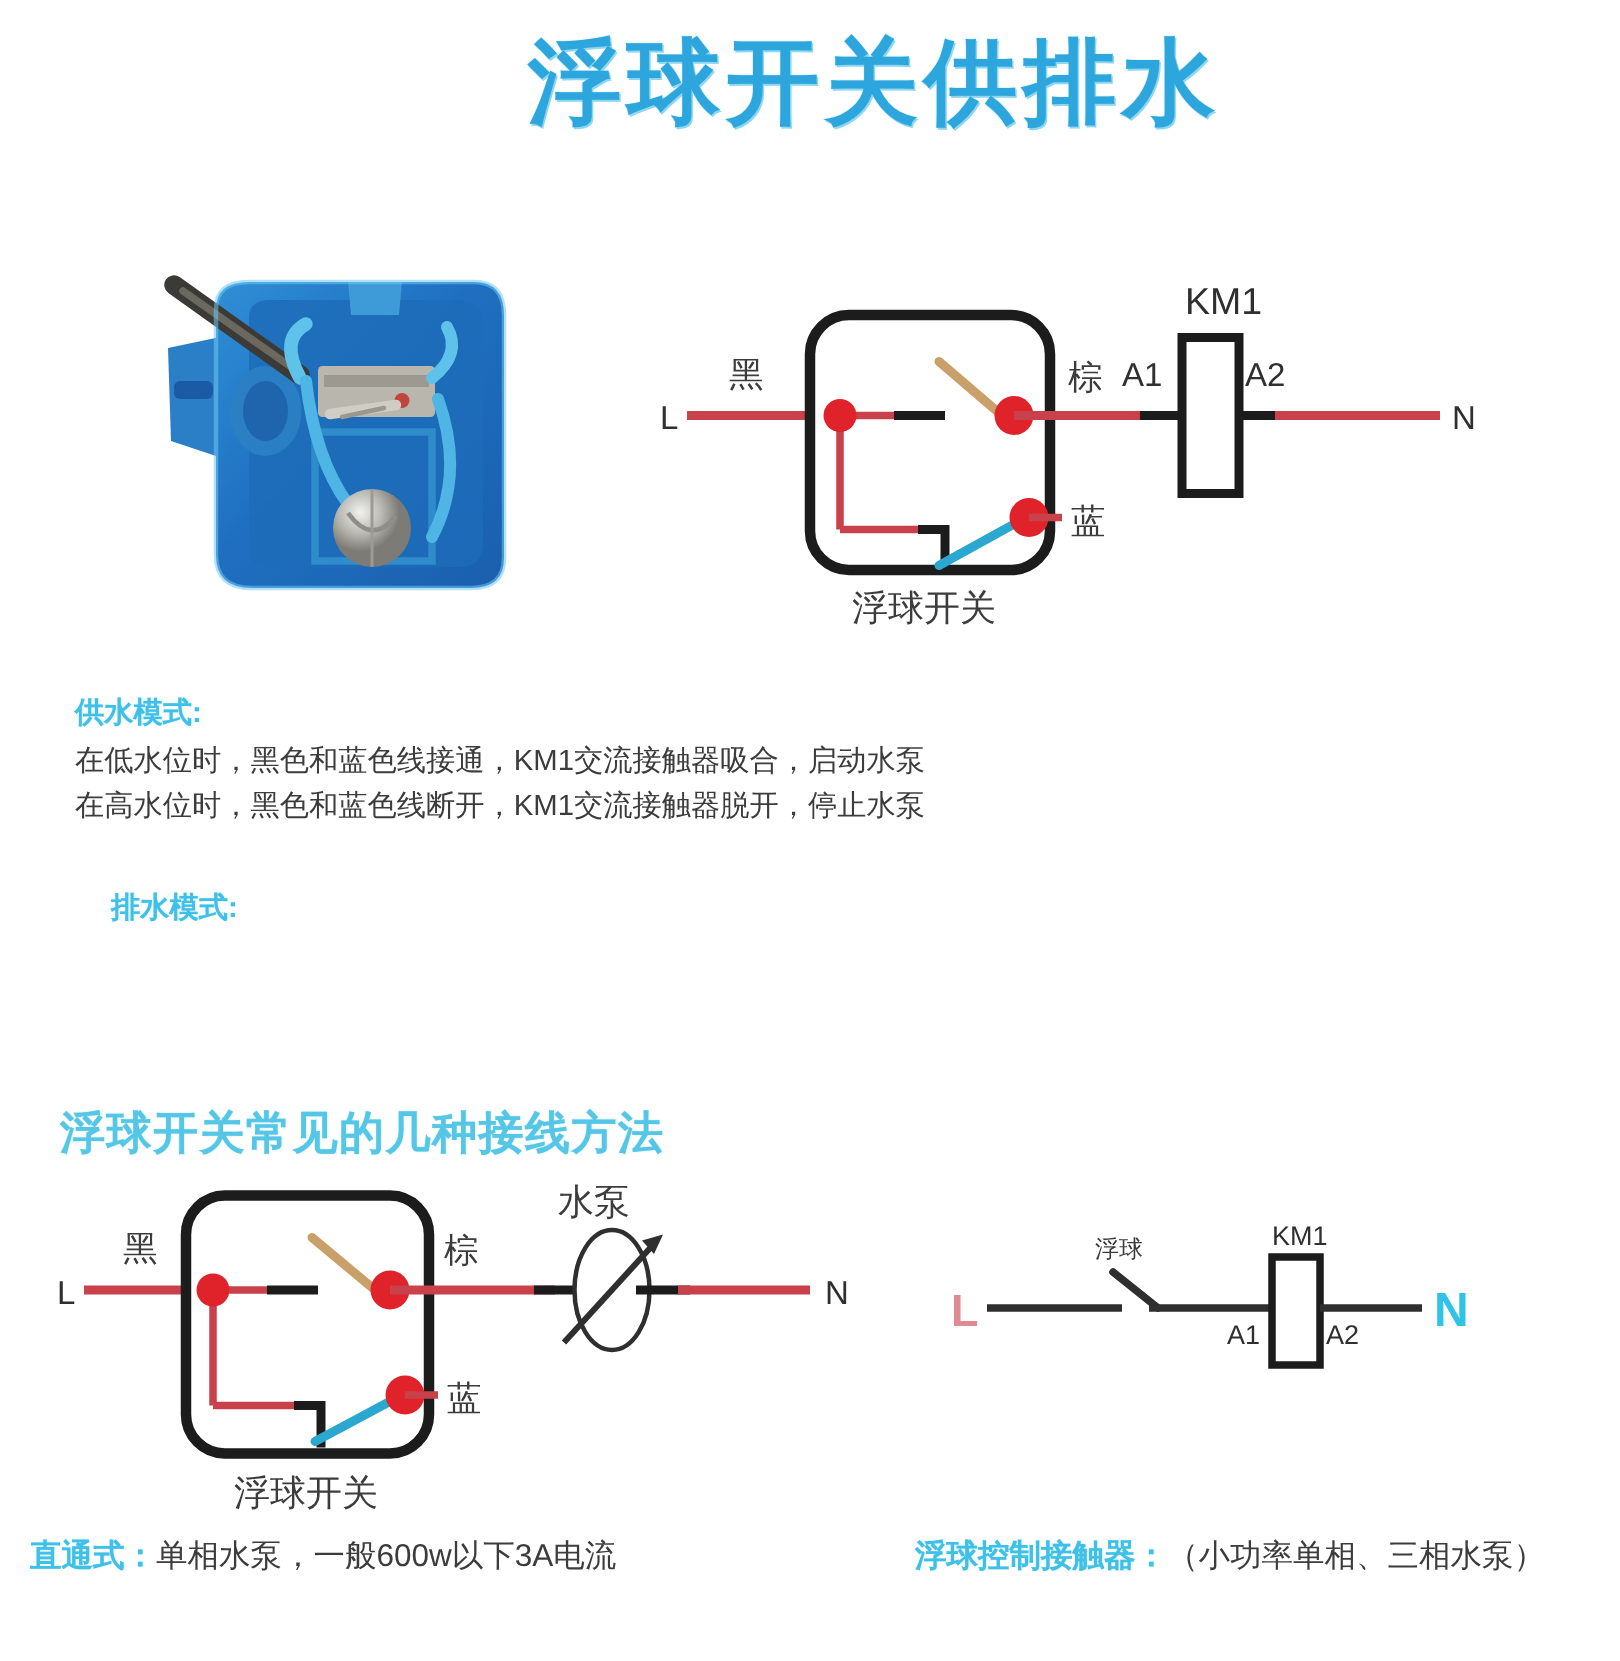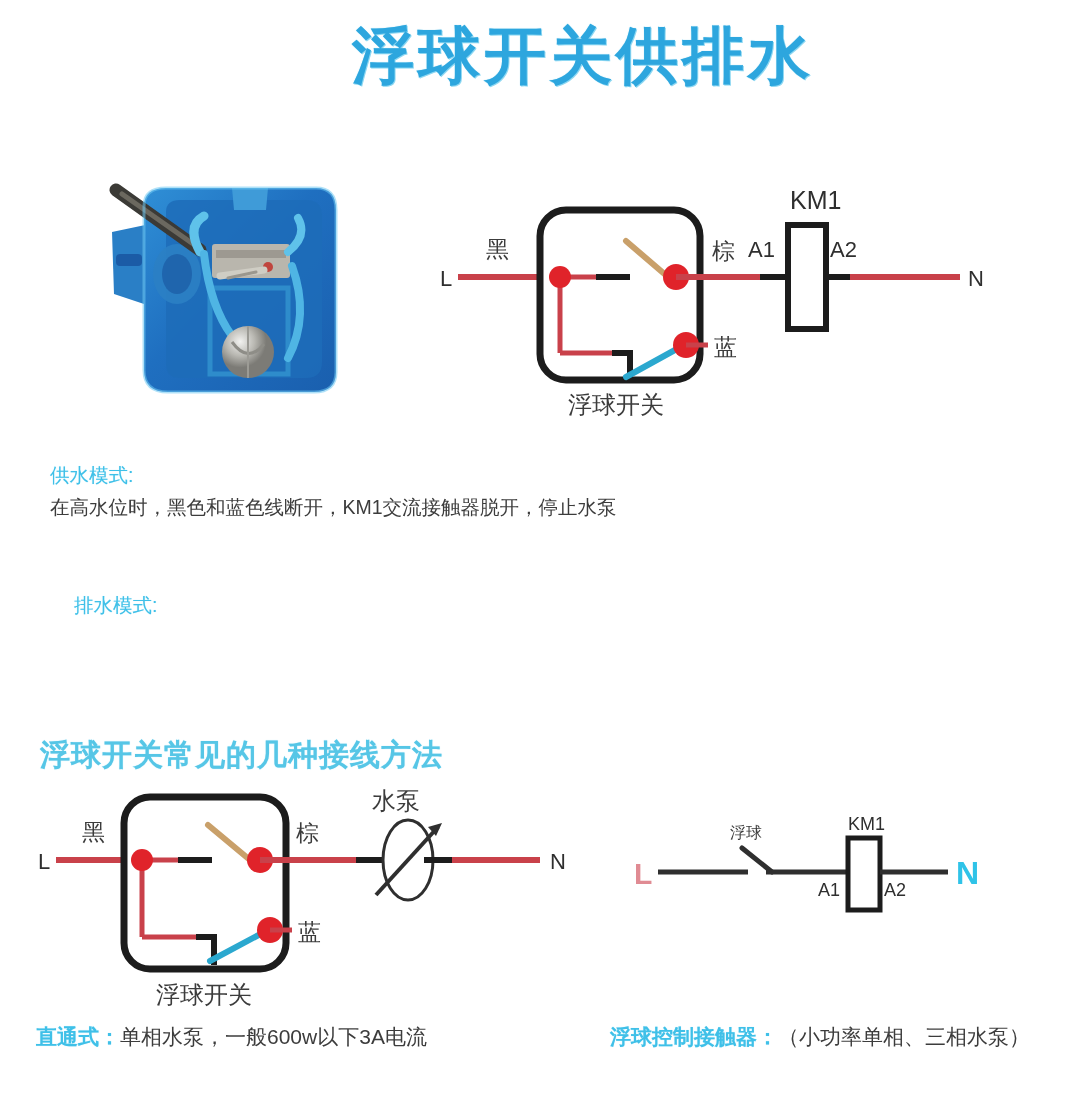--- a/index.html
+++ b/index.html
@@ -50,38 +50,38 @@
     color: #56c6e6;
     letter-spacing: 1px;
     text-shadow: 0 0 1px #9fe0f5;
     font-family: Liberation Mono, monospace;
   }
 
   
   .mode-block { font-size: 19.5px; line-height: 30px; }
   .mode-title {
     font-size: 19.5px;
-    font-weight: normal;
+    font-weight: bold;
     color: #3fc0e8;
     margin-bottom: 2px;
     text-shadow: 0 0 1px #b4e8f8;
   }
   .mode-line { color: #3c3c3c; white-space: nowrap; }
   #supply-mode-block { left: 50px; top: 460px; }
   #drain-mode-block  { left: 50px; top: 590px; margin-left: 24px; }
 
   
   .caption { font-size: 21px; white-space: nowrap; }
   .caption-label {
     font-weight: bold;
     color: #3fc0e8;
     text-shadow: 0 0 1px #b4e8f8;
   }
   .caption-text { color: #3c3c3c; }
-  #caption-left  { left: 36px;  top: 1023px; }
+  #caption-left  { left: 20px;  top: 1023px; }
   #caption-right { left: 598px; top: 1023px; margin-left: 12px; }
 
   
   #diagram-top    { left: 440px; top: 185px;  width: 560px; height: 250px; }
   #diagram-pump   { left: 20px;  top: 785px;  width: 560px; height: 235px; }
   #diagram-coil   { left: 600px; top: 800px;  width: 420px; height: 130px; }
   .diagram-svg { display:block; overflow: visible; }
   .dg-label-cn{ font-family: "Liberation Sans", sans-serif; font-size: 23px; fill: #3c3c3c; }
   .dg-label-sm{ font-family: "Liberation Sans", sans-serif; font-size: 16px; fill: #3c3c3c; }
   .dg-term    { font-family: "Liberation Sans", sans-serif; font-size: 22px; fill: #2f2f2f; }
@@ -197,20 +197,21 @@
     <text class="dg-term" x="308" y="72">A1</text>
     <text class="dg-term" x="390" y="72">A2</text>
     <text class="dg-term" x="528" y="101">N</text>
 
     <text class="dg-cap" x="128" y="228">浮球开关</text>
   </svg>
 </div>
 
 <div class="abs mode-block" id="supply-mode-block">
   <div class="mode-title">供水模式:</div>
+  <div class="mode-line">在低水位时，黑色和蓝色线接通，KM1交流接触器吸合，启动水泵</div>
   <div class="mode-line">在高水位时，黑色和蓝色线断开，KM1交流接触器脱开，停止水泵</div>
 </div>
 
 <div class="abs mode-block" id="drain-mode-block">
   <div class="mode-title">排水模式:</div>
 </div>
 
 <div class="abs" id="wiring-methods-heading">浮球开关常见的几种接线方法</div>
 
 <div class="abs" id="diagram-pump">

